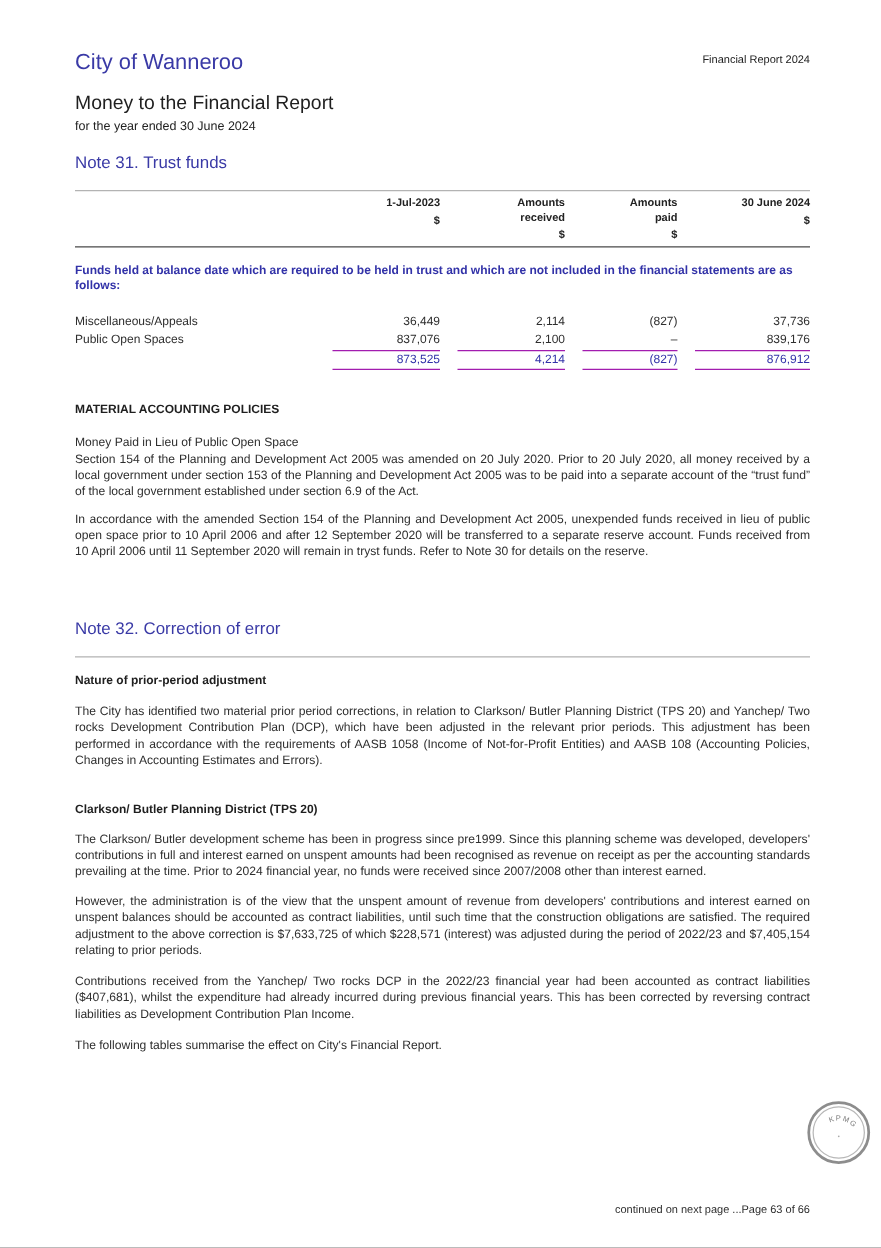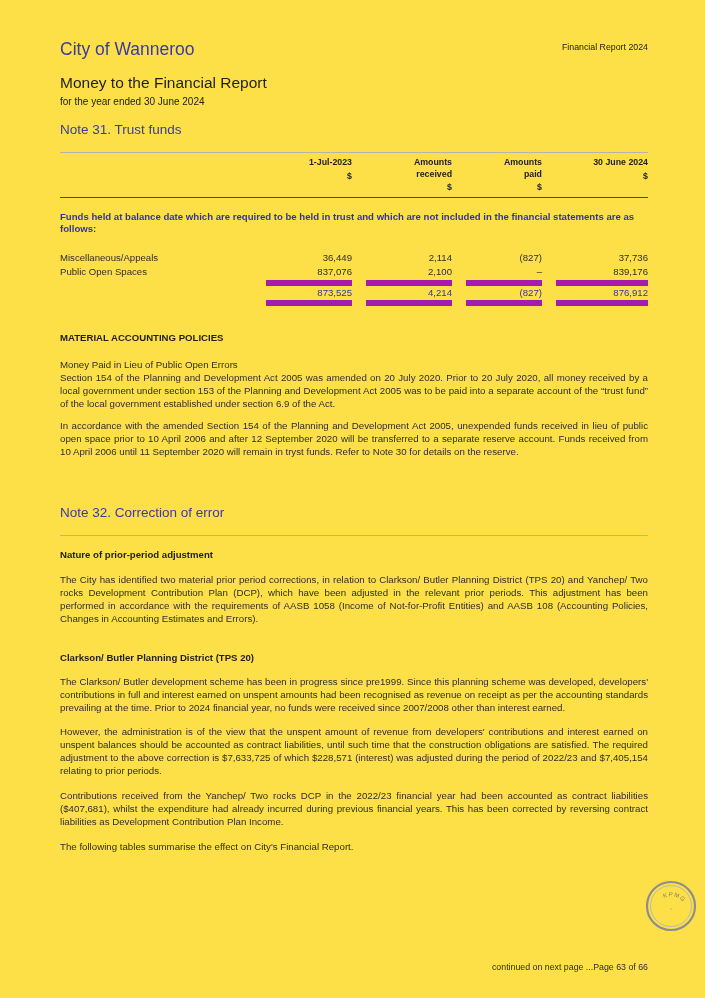--- a/index.html
+++ b/index.html
@@ -1,21 +1,21 @@
 <!DOCTYPE html>
 <html><head>
 <meta charset="utf-8">
 <style>
   * { margin:0; padding:0; box-sizing:border-box; }
   html,body { background:#888; }
   .page {
     position:relative;
     width:705px; height:998px;
     margin:0 auto;
-    background:#fde047;
+    background:#ffffff;
     font-family:"Liberation Sans", sans-serif;
     color:#333333;
     padding:40px 57px 0 60px;
     overflow:hidden;
   }
   
   .doc-header { display:flex; justify-content:space-between; align-items:flex-start; }
   .org-name { color:#3a3aa6; font-size:17.5px; line-height:1.1; }
   .report-label { font-size:8.8px; color:#222; padding-top:2px; }
   .doc-title { font-size:15.5px; color:#1f1f1f; margin-top:15px; font-weight:400; }
@@ -26,21 +26,21 @@
   
   .tgrid { display:grid; grid-template-columns:192px 100px 100px 90px 106px; width:588px; }
   .thead { margin-top:4px; }
   .thcell { text-align:right; font-size:8.8px; font-weight:bold; color:#222; line-height:11.5px; }
   .thcell .sym { padding-top:2px; padding-bottom:3px; }
   .blue-note { color:#3232a8; font-size:9.6px; font-weight:bold; line-height:12.5px; margin-top:13px; width:575px; }
   .trows { margin-top:15px; }
   .trow  { line-height:13.5px; font-size:9.6px; }
   .tlabel { text-align:left; color:#2e2e2e; }
   .tnum   { text-align:right; color:#2e2e2e; padding-bottom:1px; }
-  .ul     { border-bottom:6px solid #a21caf; margin-left:14px; }
+  .ul     { border-bottom:1px solid #a21caf; margin-left:14px; }
   .total .tnum { color:#3232a8; }
   
   .bold-head { font-size:9.6px; font-weight:bold; color:#1f1f1f; }
   .body-p { font-size:9.7px; line-height:13px; text-align:justify; color:#2e2e2e; }
   .plain  { text-align:left; }
   
   .stamp { position:absolute; left:644px; top:878px; width:54px; height:56px; }
   
   .doc-footer {
     position:absolute; left:60px; right:57px; top:962px;
@@ -108,21 +108,21 @@
     <div class="tgrid trow total">
       <div class="tlabel"></div>
       <div class="tnum ul">873,525</div>
       <div class="tnum ul">4,214</div>
       <div class="tnum ul">(827)</div>
       <div class="tnum ul">876,912</div>
     </div>
   </div>
 
   <div class="bold-head" style="margin-top:26px;">MATERIAL ACCOUNTING POLICIES</div>
-  <div class="body-p plain" style="margin-top:15px;">Money Paid in Lieu of Public Open Errors</div>
+  <div class="body-p plain" style="margin-top:15px;">Money Paid in Lieu of Public Open Space</div>
   <div class="body-p">Section 154 of the Planning and Development Act 2005 was amended on 20 July 2020. Prior to 20 July 2020, all money received by a local government under section 153 of the Planning and Development Act 2005 was to be paid into a separate account of the “trust fund” of the local government established under section 6.9 of the Act.</div>
   <div class="body-p" style="margin-top:9px;">In accordance with the amended Section 154 of the Planning and Development Act 2005, unexpended funds received in lieu of public open space prior to 10 April 2006 and after 12 September 2020 will be transferred to a separate reserve account. Funds received from 10 April 2006 until 11 September 2020 will remain in tryst funds. Refer to Note 30 for details on the reserve.</div>
 
   <div class="note-heading" style="margin-top:47px;">Note 32. Correction of error</div>
   <div class="rule-light"></div>
 
   <div class="bold-head" style="margin-top:13px;">Nature of prior-period adjustment</div>
   <div class="body-p" style="margin-top:13px;">The City has identified two material prior period corrections, in relation to Clarkson/ Butler Planning District (TPS 20) and Yanchep/ Two rocks Development Contribution Plan (DCP), which have been adjusted in the relevant prior periods. This adjustment has been performed in accordance with the requirements of AASB 1058 (Income of Not-for-Profit Entities) and AASB 108 (Accounting Policies, Changes in Accounting Estimates and Errors).</div>
 
   <div class="bold-head" style="margin-top:27px;">Clarkson/ Butler Planning District (TPS 20)</div>

